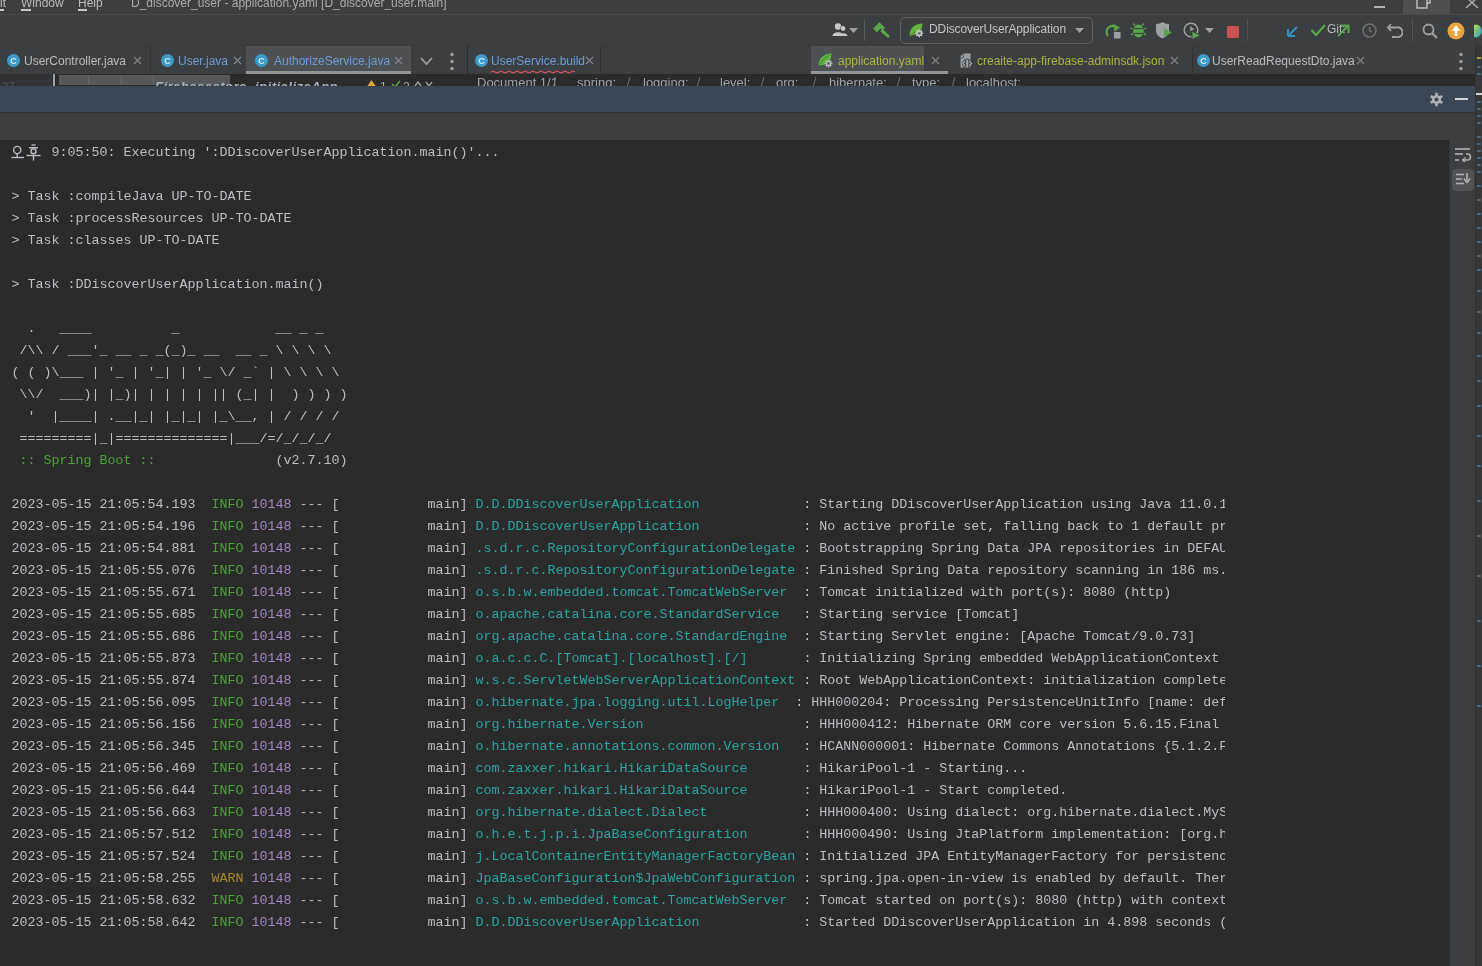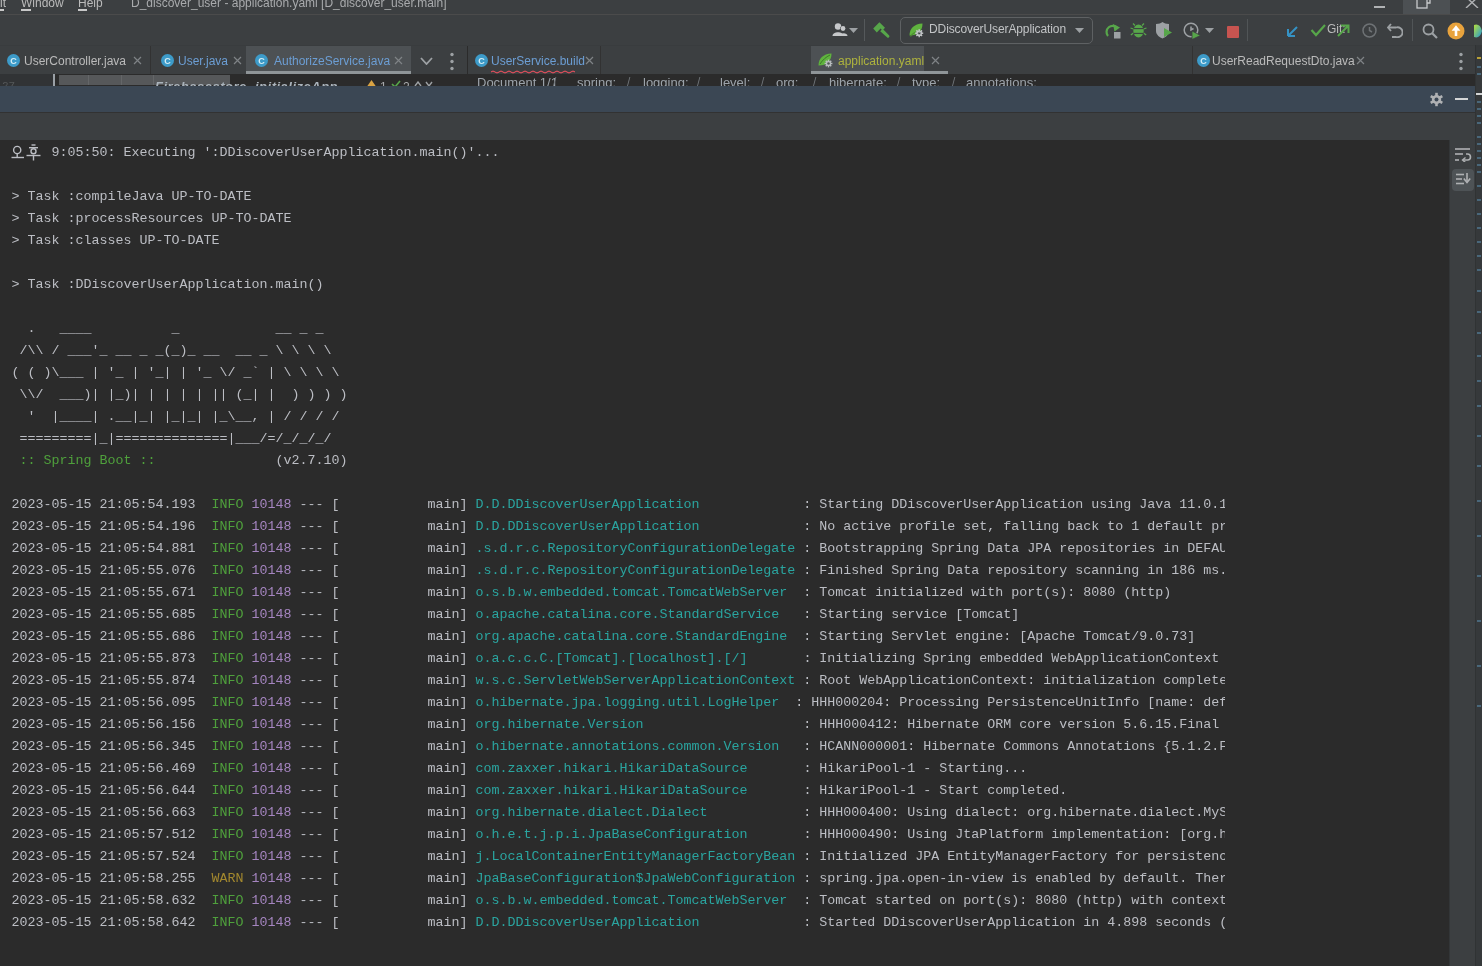--- a/index.html
+++ b/index.html
@@ -226,20 +226,37 @@
         </g>
         <circle cx="10.5" cy="10.5" r="2.6" fill="#b9bdbf"></circle>
         <circle cx="10.5" cy="10.5" r="1.3" fill="#54575a"></circle>
       </svg>
 <span class="tx" style="left:27px;color:#aeb33e">application.yaml</span>
 <svg class="abs" style="left:120px;top:10px" width="9" height="9" viewBox="0 0 9 9">
         <path class="cx" d="M1 1 L8 8 M8 1 L1 8"></path>
       </svg>
 <div class="abs" style="left:0;top:25px;width:137px;height:3px;background:#8f9598"></div>
 </div>
+<div class="tab" style="left:948px;width:244px;">
+<svg class="abs" style="left:10px;top:7px" width="15" height="17" viewBox="0 0 15 17">
+        <path d="M5 0.5 H12.5 V14.5 H2.5 V3 Z" fill="#99a1a8"></path>
+        <path d="M5 0.5 L2.5 3 L1.8 5.4 L5.6 4.6 Z" fill="#99a1a8" stroke="#3c3f41" stroke-width="0.8"></path>
+        <g transform="translate(2,2)">
+          <circle cx="7.2" cy="8.6" r="4.6" fill="#99a1a8" stroke="#3c3f41" stroke-width="1"></circle>
+          <path d="M6.4 5.6 C5.4 5.6 5.6 6.6 5.6 7.4 C5.6 8.2 4.8 8.6 4.8 8.6 C4.8 8.6 5.6 9.0 5.6 9.8 C5.6 10.6 5.4 11.6 6.4 11.6" stroke="#3c3f41" stroke-width="1.1" fill="none"></path>
+          <path d="M8.0 5.6 C9.0 5.6 8.8 6.6 8.8 7.4 C8.8 8.2 9.6 8.6 9.6 8.6 C9.6 8.6 8.8 9.0 8.8 9.8 C8.8 10.6 9.0 11.6 8.0 11.6" stroke="#3c3f41" stroke-width="1.1" fill="none"></path>
+          <path d="M1.6 8.6 L3.4 7.5 V9.7 Z" fill="#99a1a8"></path>
+          <path d="M12.8 8.6 L11.0 7.5 V9.7 Z" fill="#99a1a8"></path>
+        </g>
+      </svg>
+<span class="tx" style="left:29px;color:#aeb33e">creaite-app-firebase-adminsdk.json</span>
+<svg class="abs" style="left:222px;top:10px" width="9" height="9" viewBox="0 0 9 9">
+        <path class="cx" d="M1 1 L8 8 M8 1 L1 8"></path>
+      </svg>
+</div>
 <div class="sep" style="left:1192px"></div>
 <div class="tab" style="left:1193px;width:182px;">
 <svg class="abs" style="left:4px;top:8px" width="13" height="13" viewBox="0 0 13 13">
         <circle cx="6.5" cy="6.5" r="6.5" fill="#3d9bc9"></circle>
         <text x="6.5" y="9.8" font-size="9" font-weight="bold" fill="#d6edf5" text-anchor="middle" font-family="Liberation Sans">C</text>
       </svg>
 <span class="tx" style="left:19px;color:#bbbbbb">UserReadRequestDto.java</span>
 <svg class="abs" style="left:163px;top:10px" width="9" height="9" viewBox="0 0 9 9">
         <path class="cx" d="M1 1 L8 8 M8 1 L1 8"></path>
       </svg>
@@ -273,21 +290,21 @@
 <svg class="abs" style="left:425px;top:7px" width="8" height="6" viewBox="0 0 8 6">
       <path d="M1 1 L4 5 L7 1" stroke="#9da1a4" stroke-width="1.4" fill="none"></path>
     </svg>
 <span class="abs" style="left:477px;top:1px;font-size:13px;color:#9ca3aa">Document 1/1</span>
 <span class="abs" style="left:577px;top:1px;font-size:13px;color:#9ca3aa">spring:</span>
 <span class="abs" style="left:643px;top:1px;font-size:13px;color:#9ca3aa">logging:</span>
 <span class="abs" style="left:720px;top:1px;font-size:13px;color:#9ca3aa">level:</span>
 <span class="abs" style="left:776px;top:1px;font-size:13px;color:#9ca3aa">org:</span>
 <span class="abs" style="left:829px;top:1px;font-size:13px;color:#9ca3aa">hibernate:</span>
 <span class="abs" style="left:912px;top:1px;font-size:13px;color:#9ca3aa">type:</span>
-<span class="abs" style="left:966px;top:1px;font-size:13px;color:#9ca3aa">annotations:</span>
+<span class="abs" style="left:966px;top:1px;font-size:13px;color:#9ca3aa">localhost:</span>
 <span class="abs" style="left:553px;top:1px;font-size:12px;color:#6e7377">/</span>
 <span class="abs" style="left:627px;top:1px;font-size:12px;color:#6e7377">/</span>
 <span class="abs" style="left:697px;top:1px;font-size:12px;color:#6e7377">/</span>
 <span class="abs" style="left:761px;top:1px;font-size:12px;color:#6e7377">/</span>
 <span class="abs" style="left:813px;top:1px;font-size:12px;color:#6e7377">/</span>
 <span class="abs" style="left:897px;top:1px;font-size:12px;color:#6e7377">/</span>
 <span class="abs" style="left:952px;top:1px;font-size:12px;color:#6e7377">/</span>
 </div>
 <div id="runhead" class="abs">
 <svg class="abs" style="left:1429px;top:6px" width="15" height="15" viewBox="0 0 15 15">

